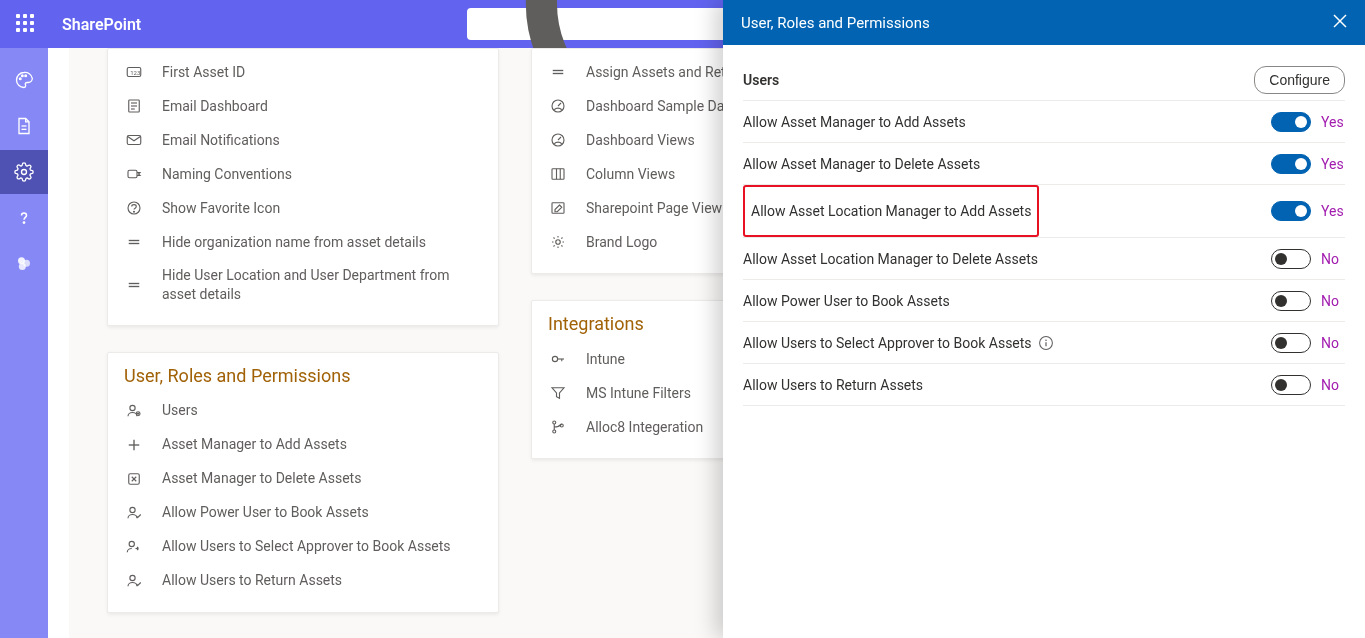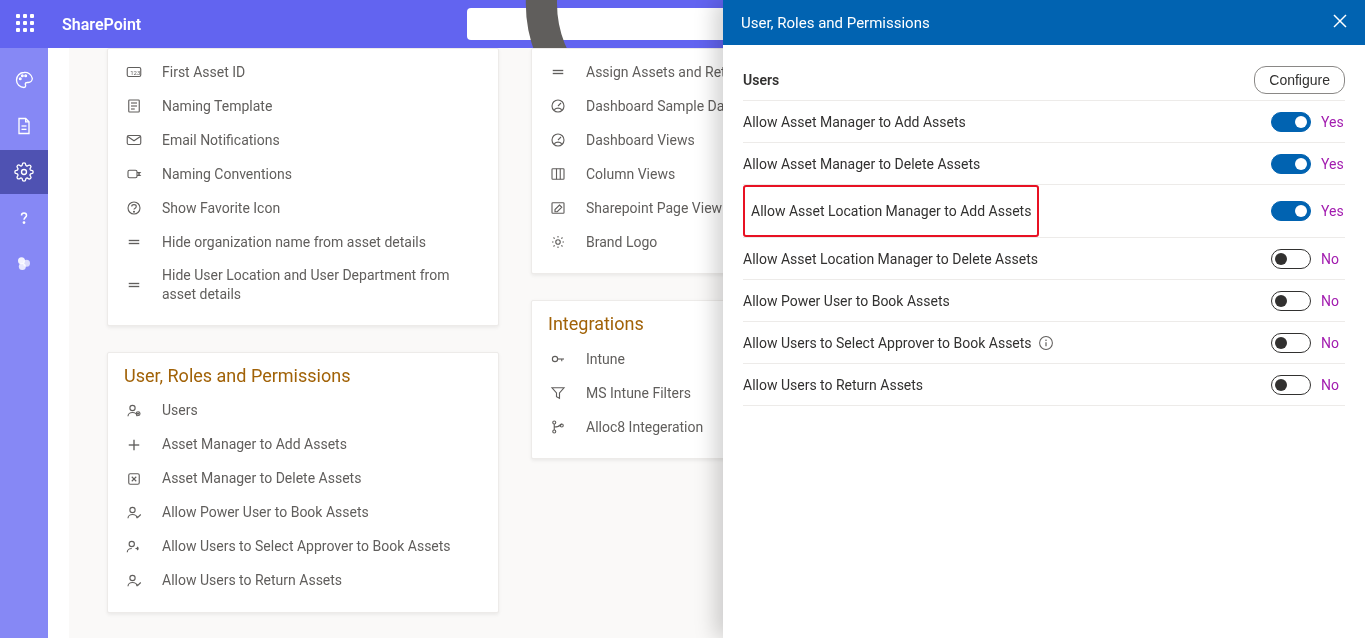--- a/index.html
+++ b/index.html
@@ -292,21 +292,21 @@
         </div>
         <div class="item">
           <span class="icon">
               <svg viewBox="0 0 24 24" fill="none" stroke="currentColor" stroke-width="1.5">
                 <rect x="5" y="4" width="14" height="16" rx="1"></rect>
                 <line x1="8" y1="8" x2="16" y2="8"></line>
                 <line x1="8" y1="12" x2="16" y2="12"></line>
                 <line x1="8" y1="16" x2="13" y2="16"></line>
               </svg>
             </span>
-          <span>Naming Template</span>
+          <span>Email Dashboard</span>
         </div>
         <div class="item">
           <span class="icon">
               <svg viewBox="0 0 24 24" fill="none" stroke="currentColor" stroke-width="1.5">
                 <rect x="3" y="6" width="18" height="12" rx="2"></rect>
                 <polyline points="3,7 12,13 21,7"></polyline>
               </svg>
             </span>
           <span>Email Notifications</span>
         </div>

